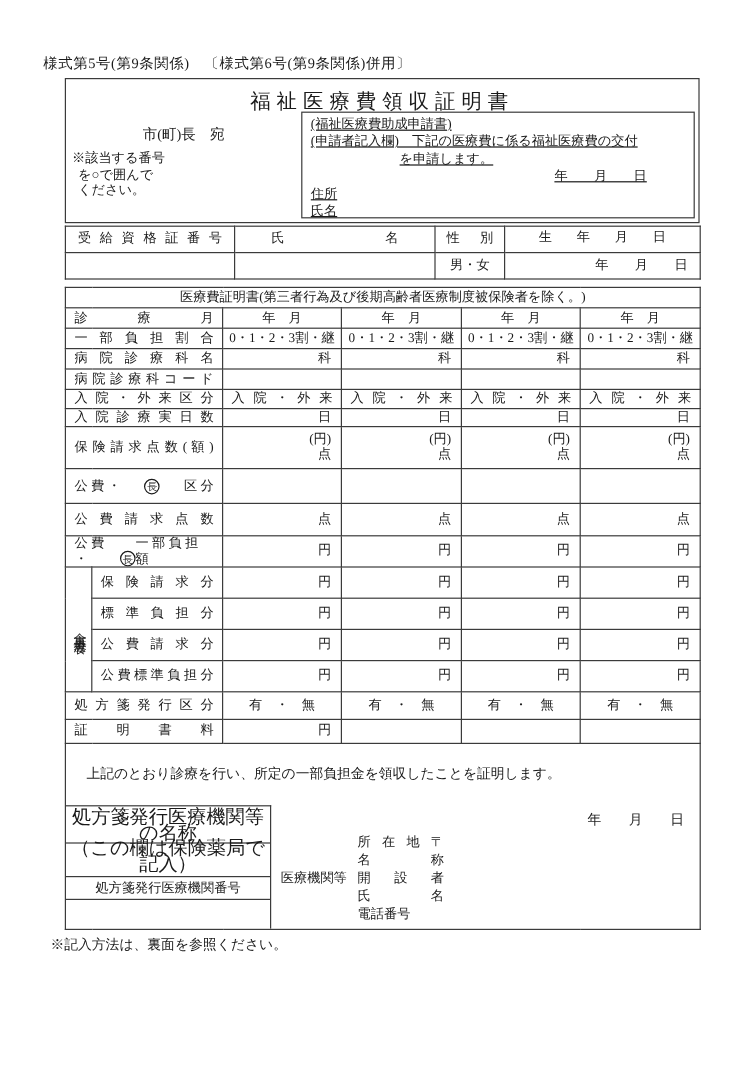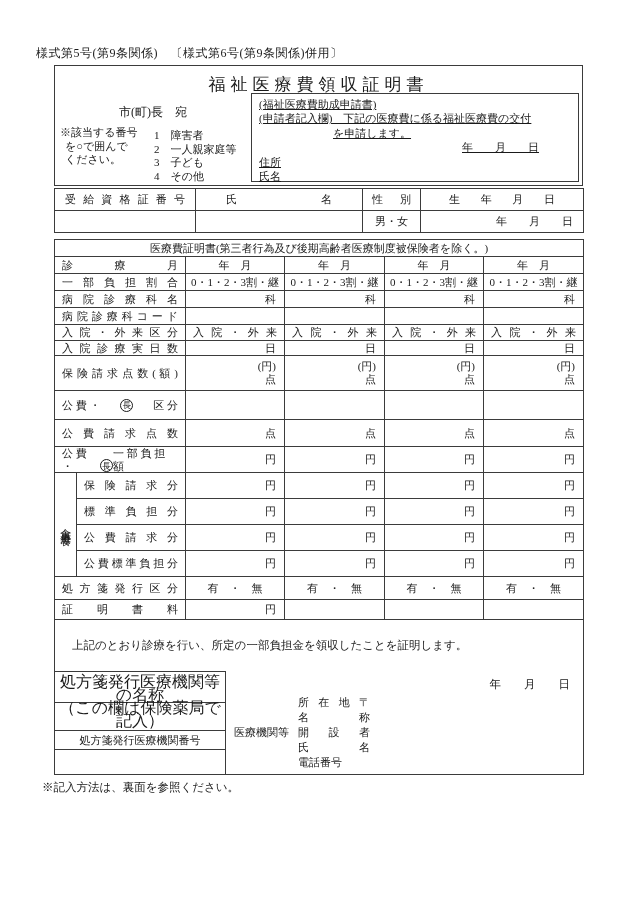--- a/index.html
+++ b/index.html
@@ -32,21 +32,21 @@
   table.tbl { border-collapse:collapse; table-layout:fixed; width:529px; }
   table.tbl td { border:1px solid #3b3b3b; font-size:11px; padding:0; overflow:hidden; vertical-align:middle; line-height:1.15; }
   .recipient { margin-top:2px; }
   .cert { margin-top:6px; }
   .j  { text-align:justify; text-align-last:justify; }
   .c  { text-align:center; }
   .r  { text-align:right; padding-right:8px !important; }
   .p7  { padding:0 7px !important; }
   .p10 { padding:0 10px !important; }
   .p9  { padding:0 9px !important; }
-  .p28 { padding:1px 28px !important; }
+  .p28 { padding:1px 28px !important;font-family:Liberation Mono, monospace; }
   .p30 { padding:0 30px !important; }
   .pr10 { padding-right:10px !important; }
   .pre { white-space:pre-line; line-height:13px; }
   .cert-title { font-size:11px; }
   .small { font-size:10px; }
   .h22 { height:22px; }
   .r17 { height:17px; } .r16 { height:16px; } .r15 { height:15px; }
   .r35 { height:35px; } .r29 { height:29px; } .r27 { height:27px; }
   .r26 { height:26px; } .r23 { height:23px; } .r20 { height:20px; }
   .flex-label { display:flex; align-items:flex-end; justify-content:space-between; padding:0 7px; }
@@ -86,26 +86,20 @@
 
     <div class="top-box">
       <div class="title">福祉医療費領収証明書</div>
       <div class="left-pane">
         <div class="addressee">市(町)長　宛</div>
         <div class="note-list">
           <div class="note">
             <div>※該当する番号</div>
             <div class="ind">を○で囲んで</div>
             <div class="ind">ください。</div>
-          </div>
-          <div class="cats">
-            <div>1　障害者</div>
-            <div>2　一人親家庭等</div>
-            <div>3　子ども</div>
-            <div>4　その他</div>
           </div>
         </div>
       </div>
       <div class="app-box">
         <div>(福祉医療費助成申請書)</div>
         <div>(申請者記入欄)　下記の医療費に係る福祉医療費の交付</div>
         <div class="app-line3">を申請します。</div>
         <div class="app-date">年　　月　　日</div>
         <div>住所</div>
         <div>氏名</div>

